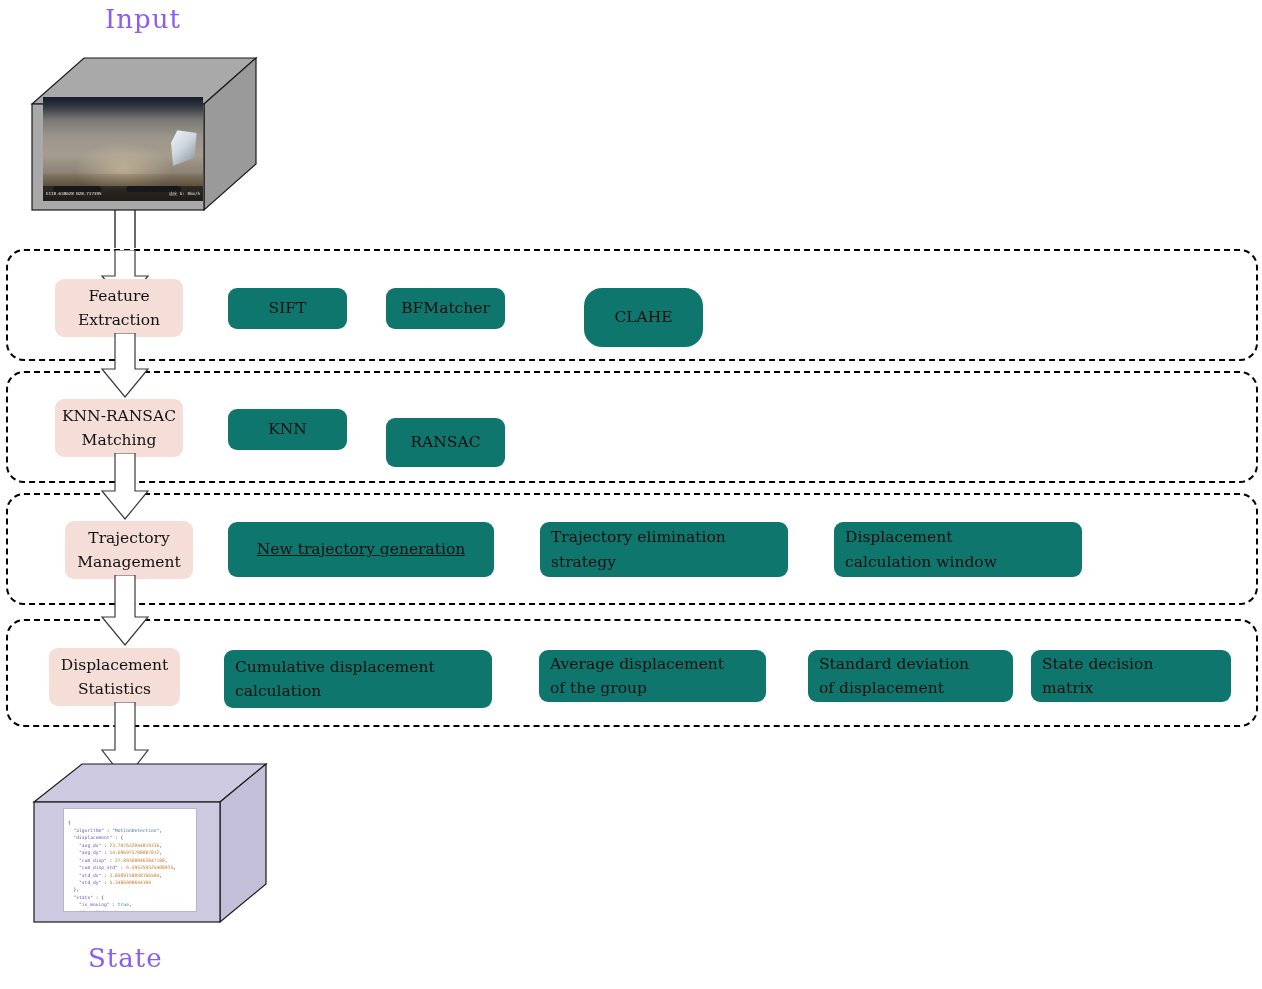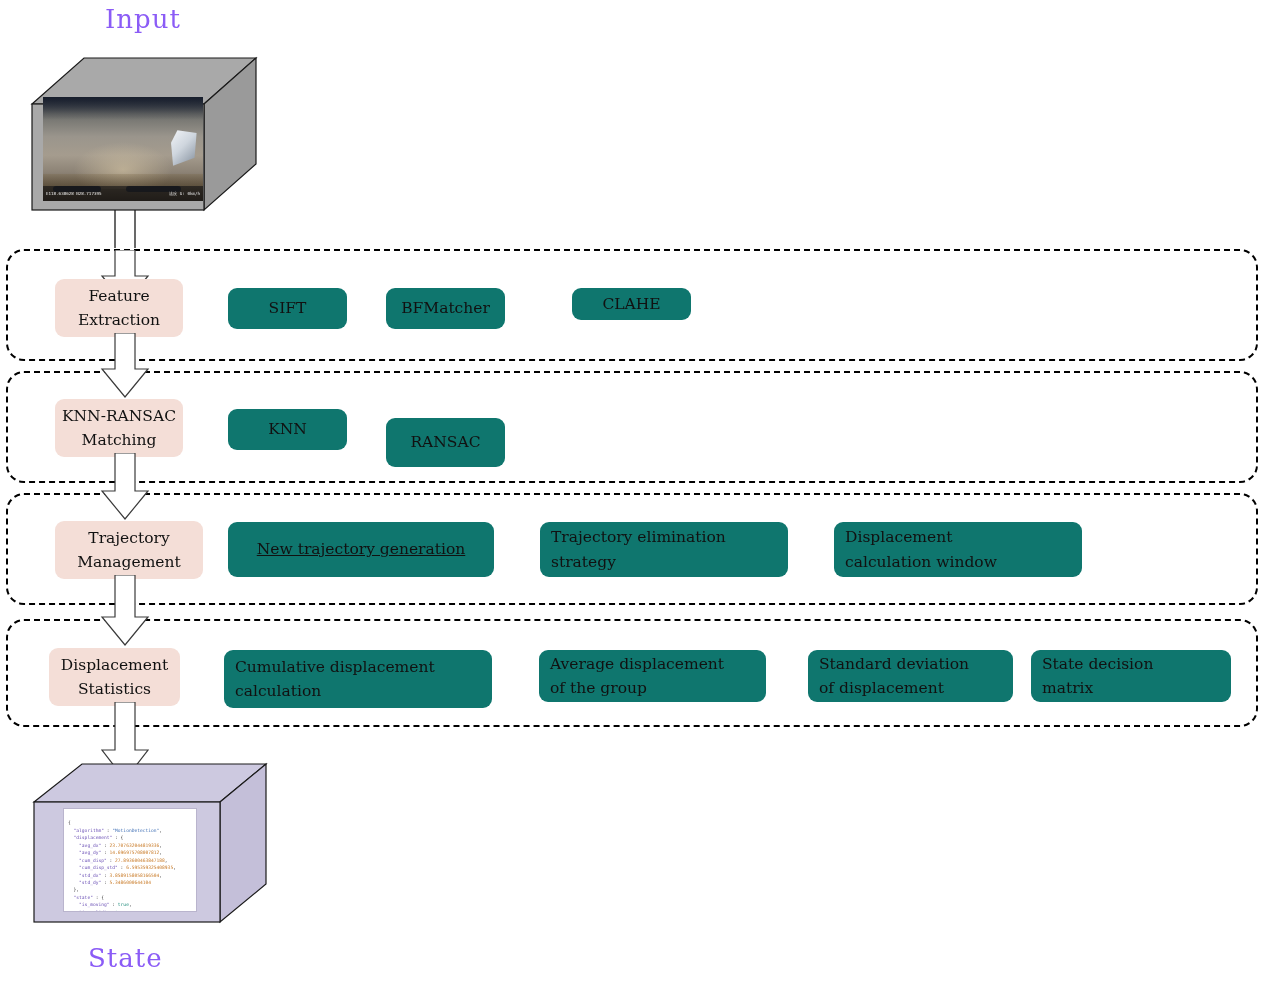--- a/index.html
+++ b/index.html
@@ -141,21 +141,21 @@
   <svg width="70" height="56" viewBox="0 0 70 56">
     <polygon points="25,0 45,0 45,26 58,26 35,54 12,26 25,26" fill="#ffffff" stroke="#3a3a3a" stroke-width="1.2"></polygon>
   </svg>
 </div>
 
 <div class="node pink" style="left:55px;top:279px;width:128px;height:58px;">Feature
 Extraction</div>
 
 <div class="node blue center" style="left:228px;top:288px;width:119px;height:41px;">SIFT</div>
 <div class="node blue center" style="left:386px;top:288px;width:119px;height:41px;">BFMatcher</div>
-<div class="node blue center" style="left:572px;top:288px;width:119px;height:32px;">CLAHE</div>
+<div class="node blue center" style="left:584px;top:288px;width:119px;height:59px;border-radius:18px;">CLAHE</div>
 
 <div class="stage-box" style="left:6px;top:371px;width:1252px;height:112px;"></div>
 
 <div class="arrow" style="left:90px;top:333px;width:70px;height:66px;">
   <svg width="70" height="66" viewBox="0 0 70 66">
     <polygon points="25,0 45,0 45,36 58,36 35,64 12,36 25,36" fill="#ffffff" stroke="#3a3a3a" stroke-width="1.2"></polygon>
   </svg>
 </div>
 
 <div class="node pink" style="left:55px;top:399px;width:128px;height:58px;">KNN-RANSAC
@@ -165,21 +165,21 @@
 <div class="node blue center" style="left:386px;top:418px;width:119px;height:49px;">RANSAC</div>
 
 <div class="stage-box" style="left:6px;top:493px;width:1252px;height:112px;"></div>
 
 <div class="arrow" style="left:90px;top:453px;width:70px;height:68px;">
   <svg width="70" height="68" viewBox="0 0 70 68">
     <polygon points="25,0 45,0 45,38 58,38 35,66 12,38 25,38" fill="#ffffff" stroke="#3a3a3a" stroke-width="1.2"></polygon>
   </svg>
 </div>
 
-<div class="node pink" style="left:55px;top:521px;width:148px;height:58px;">Trajectory
+<div class="node pink" style="left:65px;top:521px;width:128px;height:58px;">Trajectory
 Management</div>
 
 <div class="node blue center" style="left:228px;top:522px;width:266px;height:55px;text-decoration:underline;">New trajectory generation</div>
 <div class="node blue left" style="left:540px;top:522px;width:248px;height:55px;">Trajectory elimination
 strategy</div>
 <div class="node blue left" style="left:834px;top:522px;width:248px;height:55px;">Displacement
 calculation window</div>
 
 <div class="stage-box" style="left:6px;top:619px;width:1252px;height:108px;"></div>
 

